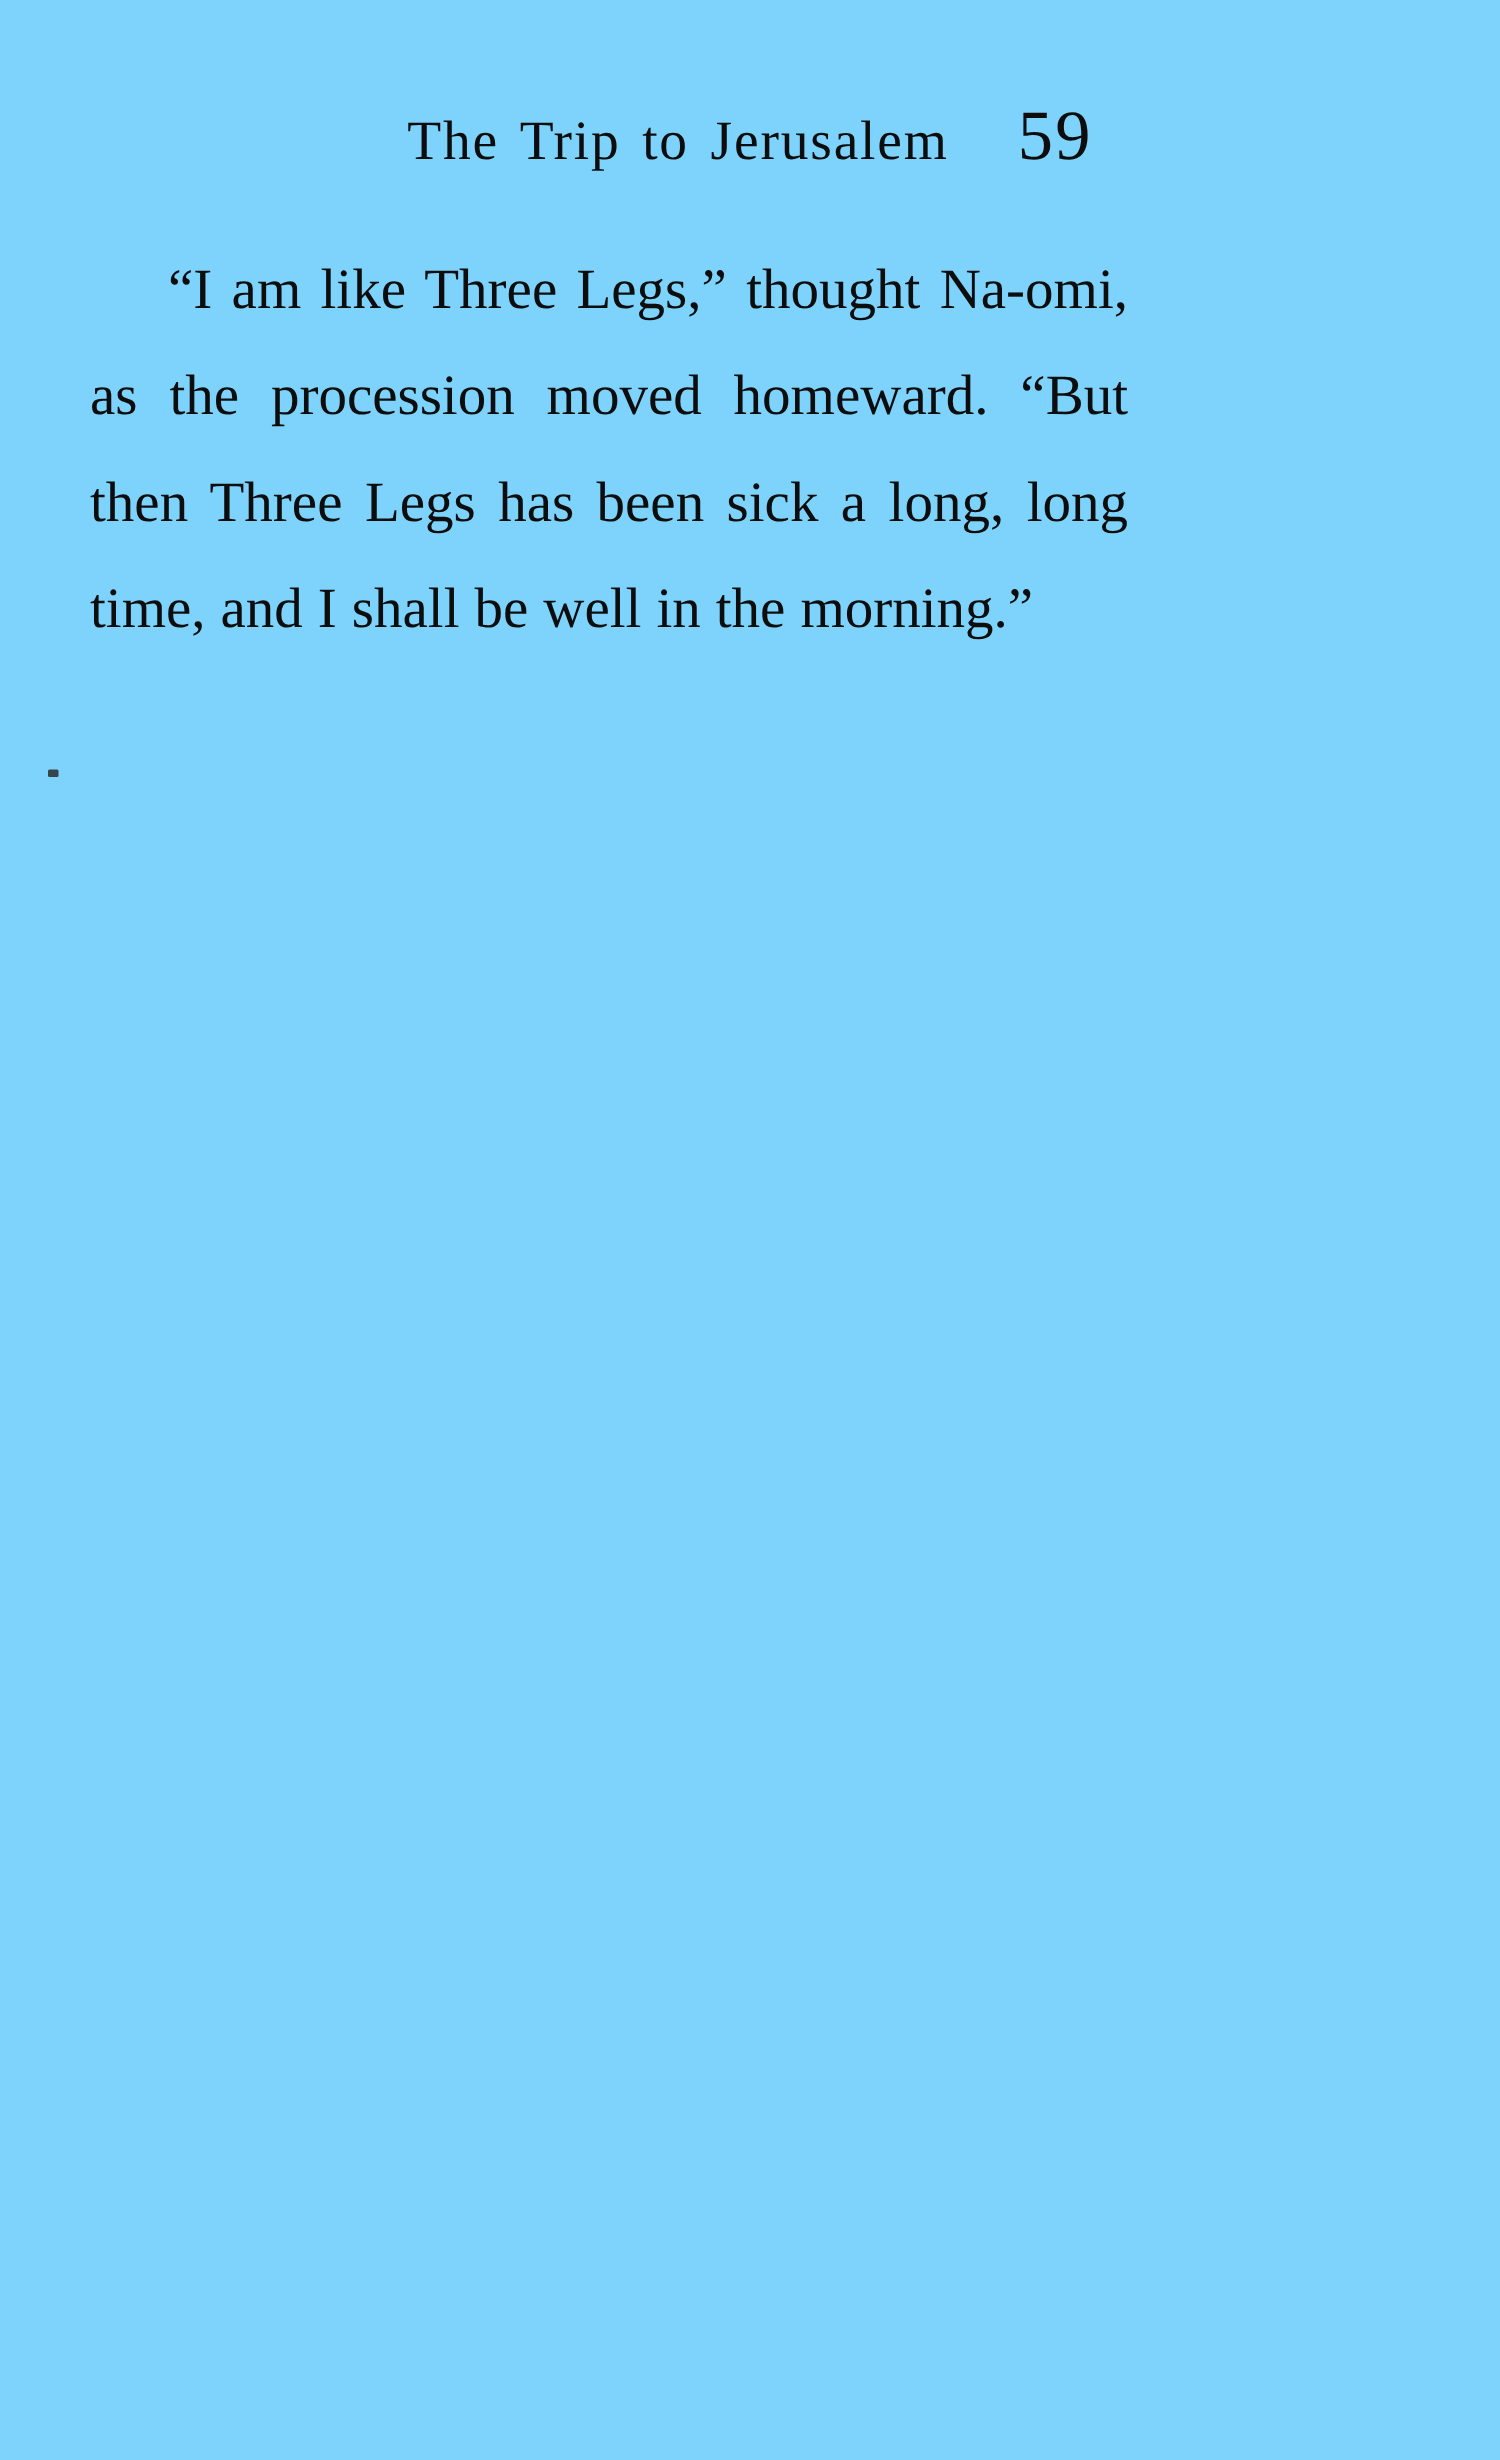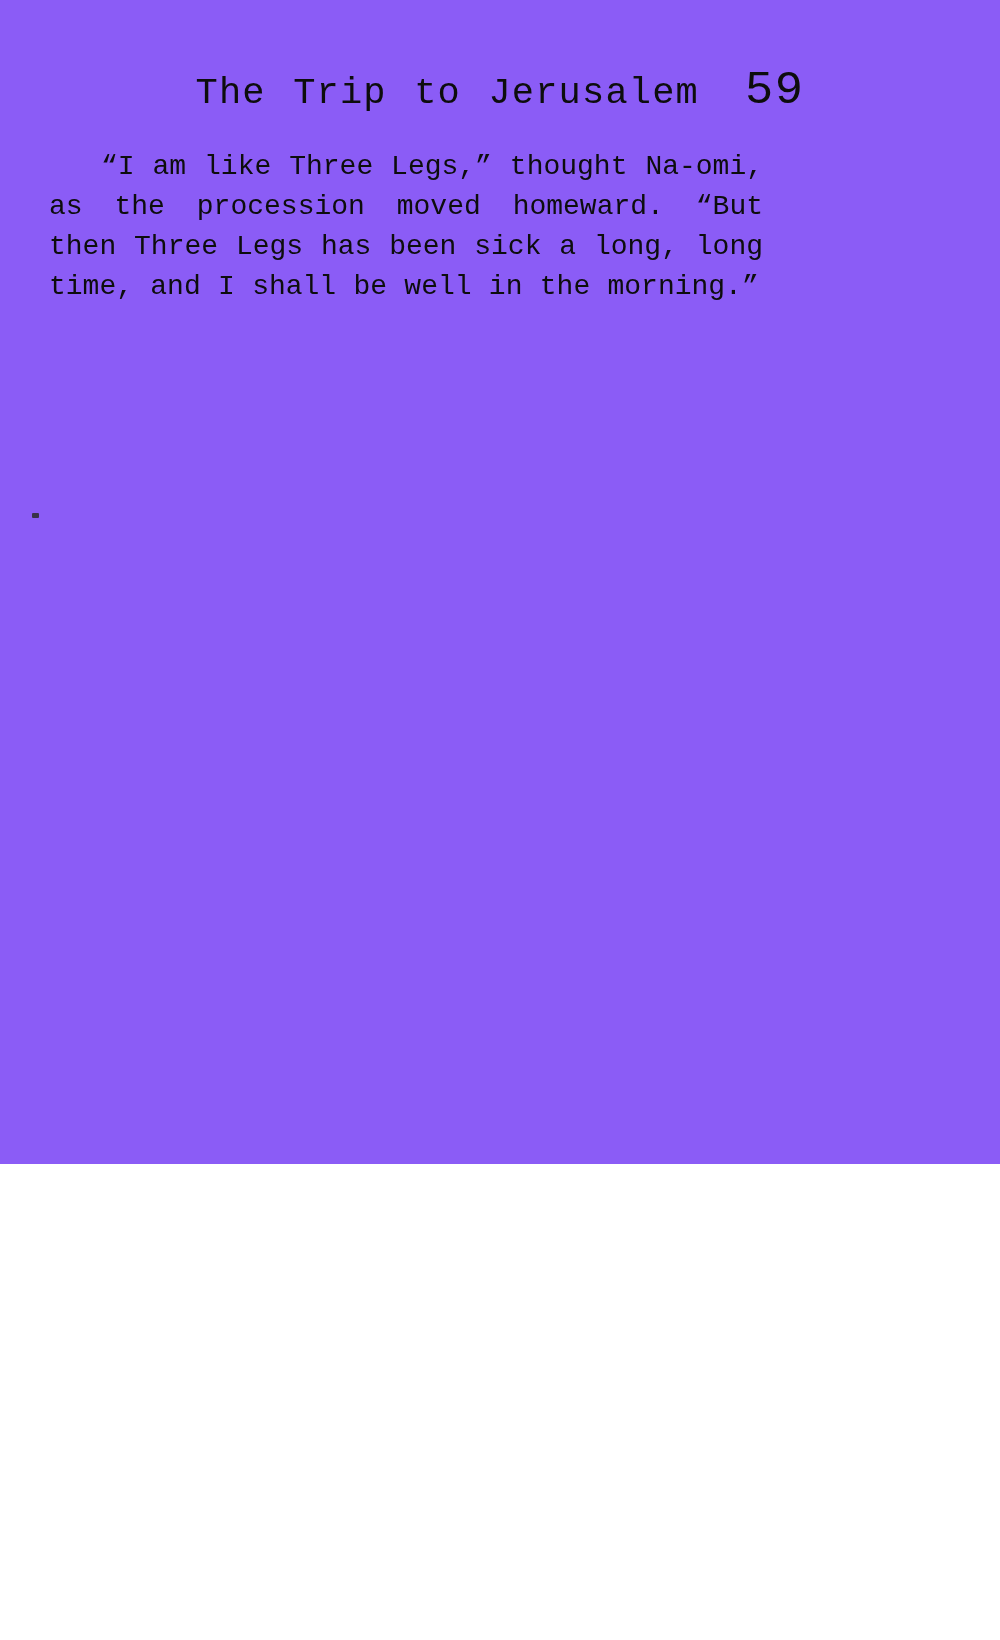--- a/index.html
+++ b/index.html
@@ -3,25 +3,25 @@
 <meta charset="utf-8">
 <style>
   html, body {
     margin: 0;
     padding: 0;
     background: #ffffff;
   }
   .page {
     position: relative;
     width: 1000px;
-    height: 1164px;
-    background: #8b5cf6;
+    height: 1640px;
+    background: #7dd3fc;
     margin: 0 auto;
     overflow: hidden;
-    font-family: Liberation Mono, monospace;
+    font-family: Liberation Serif, serif;
     color: #0d0d0d;
   }
   .running-head {
     position: absolute;
     left: 0;
     right: 0;
     top: 64px;
     display: flex;
     justify-content: center;
     align-items: baseline;
@@ -37,23 +37,23 @@
     font-size: 47px;
     letter-spacing: 1.5px;
   }
   .body-block {
     position: absolute;
     left: 45px;
     top: 143px;
     width: 722px;
   }
   .body-block p {
-    margin: 4px;
-    font-size: 28px;
-    line-height: 40px;
+    margin: 15px;
+    font-size: 38px;
+    line-height: 71px;
     text-align: justify;
     text-align-last: left;
     text-indent: 52px;
     word-spacing: 0.5px;
     hyphens: manual;
   }
   .stray-mark {
     position: absolute;
     left: 32px;
     top: 513px;

